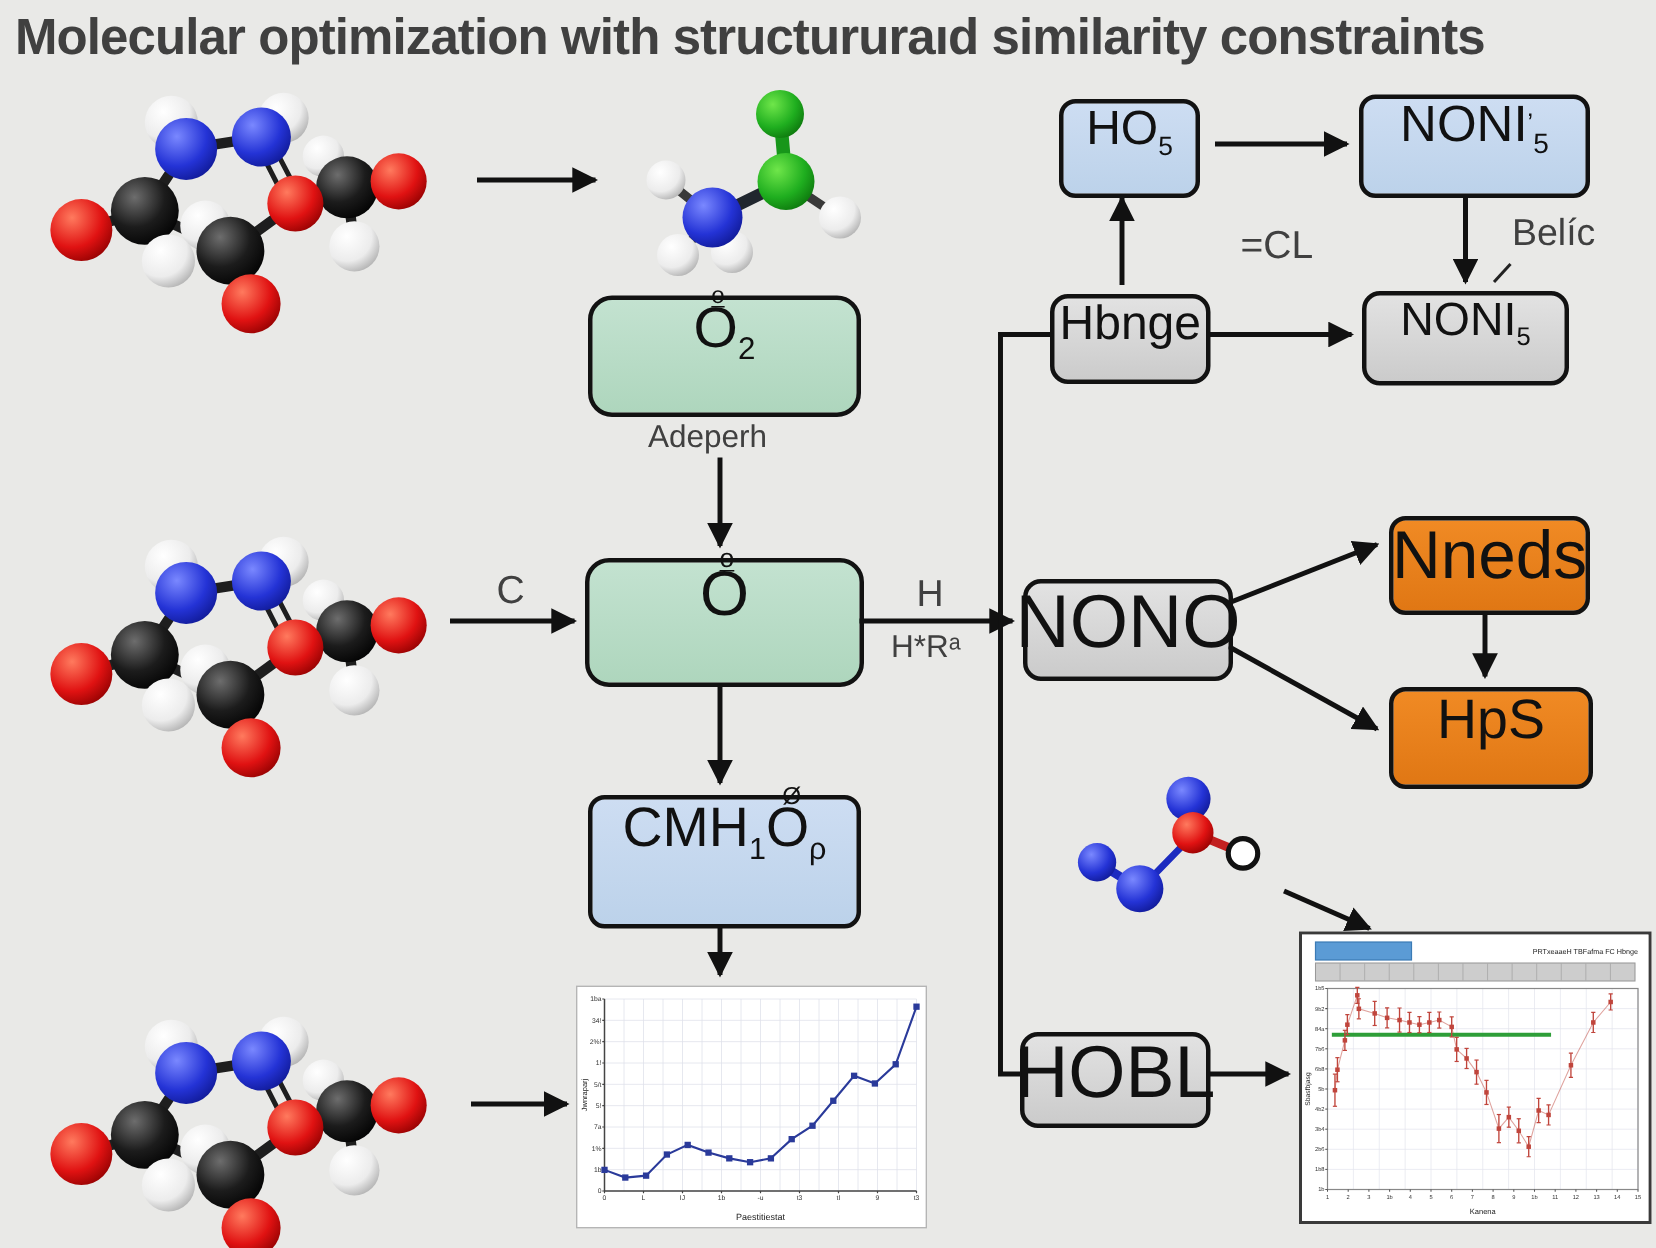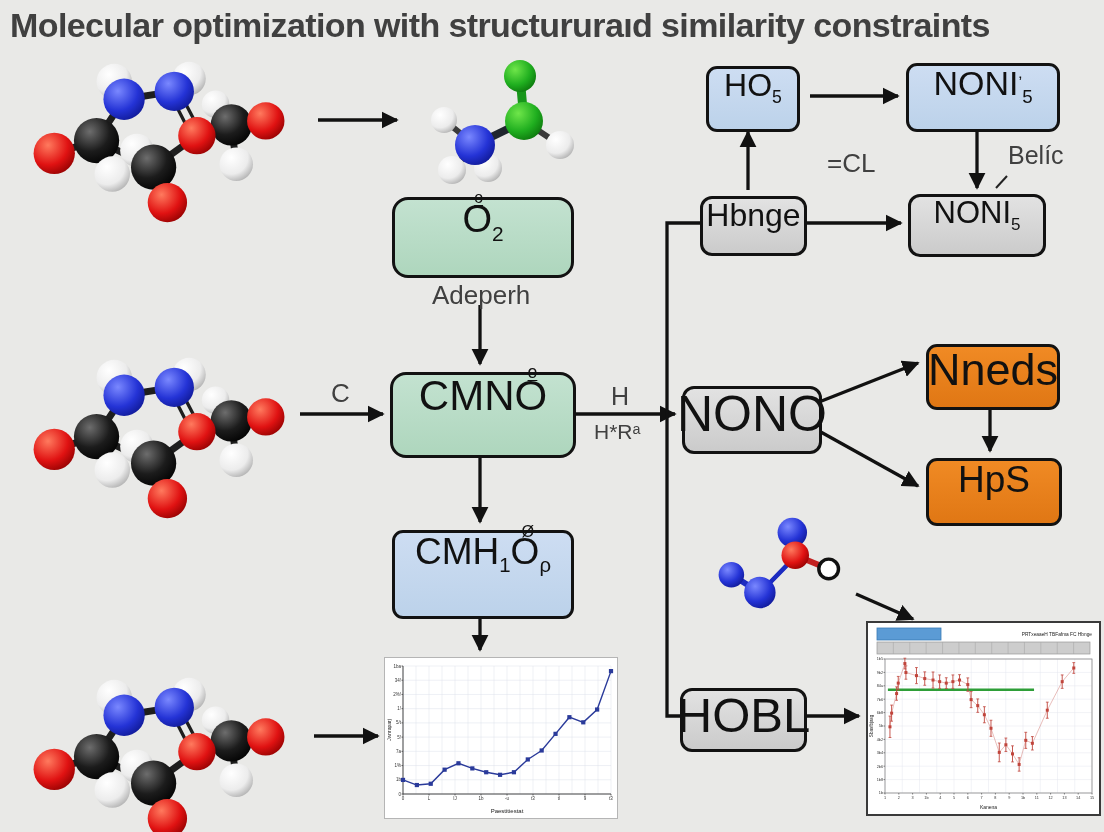--- a/index.html
+++ b/index.html
@@ -170,21 +170,21 @@
   <circle cx="37" cy="68" r="13" fill="url(#gB)"></circle>
   <circle cx="66" cy="86" r="16" fill="url(#gB)"></circle>
   <circle cx="136" cy="62" r="10" fill="#ffffff" stroke="#111" stroke-width="3.5"></circle>
 </svg>
 
 <div class="fbox green" style="left:392px;top:197px;width:176px;height:75px;font-size:38px">
   <span><span class="oo"><span class="ov">o</span><span>O</span></span><sub>2</sub></span>
 </div>
 
 <div class="fbox green" style="left:390px;top:372px;width:180px;height:80px;font-size:42px">
-  <span><span>CMN</span><span class="oo"><span class="ov">o</span><span>O</span></span></span>
+  <span><span class="oo"><span class="ov">o</span><span>O</span></span></span>
 </div>
 
 <div class="fbox bluebox" style="left:392px;top:530px;width:176px;height:83px;font-size:37px">
   <span><span>CMH</span><sub>1</sub><span class="oo"><span class="ov2">Ø</span><span>O</span></span><sub>ρ</sub></span>
 </div>
 
 <div class="fbox bluebox" style="left:706px;top:66px;width:88px;height:60px;font-size:32px">
   <span><span>HO</span><sub>5</sub></span>
 </div>
 
@@ -209,21 +209,21 @@
 </div>
 
 <div class="fbox orangebox" style="left:926px;top:458px;width:130px;height:62px;font-size:37px">
   <span>HpS</span>
 </div>
 
 <div class="fbox graybox" style="left:680px;top:688px;width:121px;height:58px;font-size:49px">
   <span>HOBL</span>
 </div>
 
-<div class="lbl" style="left:432px;top:280px;font-size:26px">Adeperh</div>
+<div class="lbl" style="left:432px;top:280px;font-size:21px">Adeperh</div>
 <div class="lbl" style="left:331px;top:378px;font-size:26px">C</div>
 <div class="lbl" style="left:611px;top:382px;font-size:25px">H</div>
 <div class="lbl" style="left:594px;top:420px;font-size:21px">H*Rᵃ</div>
 <div class="lbl" style="left:827px;top:148px;font-size:26px">=CL</div>
 <div class="lbl" style="left:1008px;top:141px;font-size:25px">Belíc</div>
 
 <svg id="chart-left" class="chartsvg" style="left:384px;top:657px" width="232" height="160" viewBox="0 0 232 160">
     <rect x="0" y="0" width="232" height="160" fill="#ffffff"></rect>
     <line x1="18" y1="8" x2="18" y2="136" stroke="#dde0ea" stroke-width="0.5"></line>
     <line x1="31" y1="8" x2="31" y2="136" stroke="#dde0ea" stroke-width="0.5"></line>

